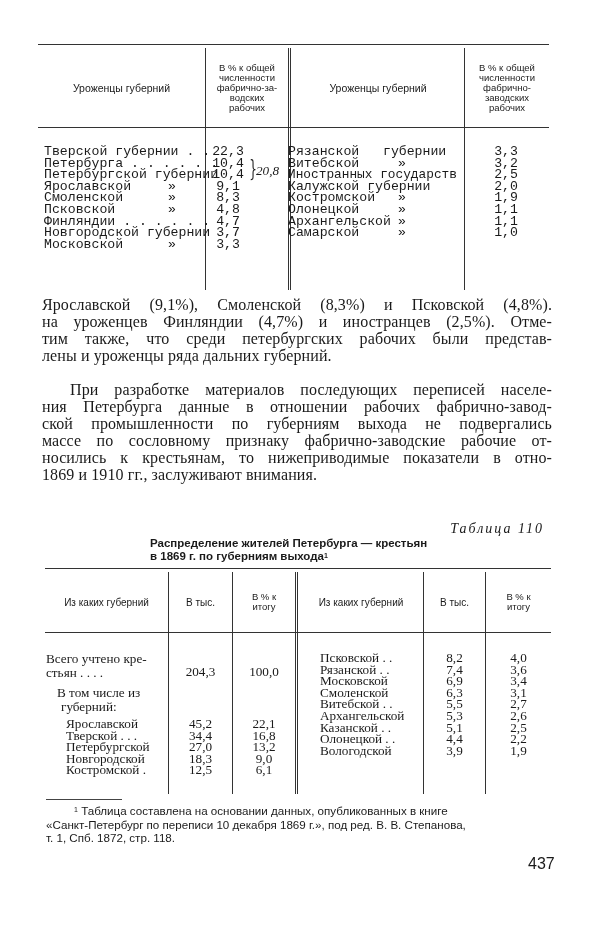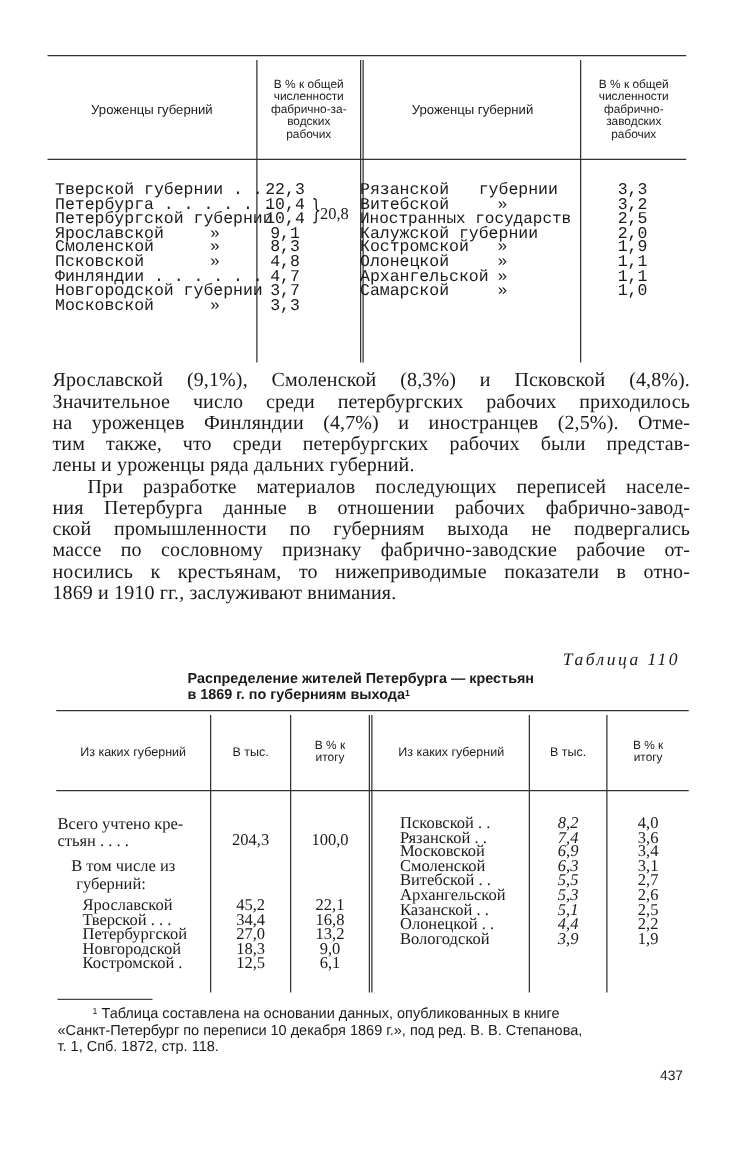--- a/index.html
+++ b/index.html
@@ -33,21 +33,21 @@
   .para .line.last { text-align-last: left; }
 
   .tabnum { position: absolute; right: 56px; top: 521px; font-family: "Liberation Serif", serif; font-style: italic; font-size: 14px; letter-spacing: 2px; }
   .tabtitle { position: absolute; left: 150px; width: 320px; top: 537px; text-align: left; font-family: "Liberation Sans", sans-serif; font-weight: bold; font-size: 11.5px; line-height: 13px; }
 
   .t2col { position: absolute; font-family: "Liberation Serif", serif; font-size: 13.2px; line-height: 11.6px; }
   .t2col .row { height: 11.6px; white-space: nowrap; }
 
   .footnote { position: absolute; left: 46px; width: 500px; top: 804px; font-family: "Liberation Sans", sans-serif; font-size: 11.6px; line-height: 13.5px; }
   .footnote .line { display: block; white-space: nowrap; }
-  .pageno { position: absolute; left: 528px; top: 855px; font-family: "Liberation Sans", sans-serif; font-size: 11px; }
+  .pageno { position: absolute; left: 528px; top: 855px; font-family: "Liberation Sans", sans-serif; font-size: 16px; }
   sup { font-size: 7px; vertical-align: top; position: relative; top: -1px; }
 </style>
 </head>
 <body>
 
 <div>
   <div class="hrule" style="left:38px; top:44px; width:511px;"></div>
   <div class="hrule" style="left:38px; top:127px; width:511px;"></div>
 
   <div class="vrule" style="left:205px; top:48px; height:242px;"></div>
@@ -92,21 +92,21 @@
     <div class="row">10,4</div>
     <div class="row">10,4</div>
     <div class="row">9,1</div>
     <div class="row">8,3</div>
     <div class="row">4,8</div>
     <div class="row">4,7</div>
     <div class="row">3,7</div>
     <div class="row">3,3</div>
   </div>
   <div class="abs" style="left:246px; top:158px; font-family:'DejaVu Serif', serif; font-size:22px; line-height:22px; transform:scaleX(0.55);">}</div>
-  <div class="abs" style="left:256px; top:163px; font-family:'Liberation Serif', serif; font-size:13.2px;">20,8</div>
+  <div class="abs" style="left:256px; top:163px; font-family:'Liberation Serif', serif; font-size:13.2px;font-style:italic;">20,8</div>
 
   <div class="t1col" style="left:288px; top:146px; width:165px;">
     <div class="row"><span style="white-space:pre;">Рязанской   губернии</span></div>
     <div class="row"><span>Витебской</span><span class="ditto" style="left:110px;">»</span></div>
     <div class="row"><span style="font-size:12.8px;">Иностранных государств</span></div>
     <div class="row"><span>Калужской губернии</span></div>
     <div class="row"><span>Костромской</span><span class="ditto" style="left:110px;">»</span></div>
     <div class="row"><span>Олонецкой</span><span class="ditto" style="left:110px;">»</span></div>
     <div class="row"><span>Архангельской</span><span class="ditto" style="left:110px;">»</span></div>
     <div class="row"><span>Самарской</span><span class="ditto" style="left:110px;">»</span></div>
@@ -119,21 +119,20 @@
     <div class="row">2,0</div>
     <div class="row">1,9</div>
     <div class="row">1,1</div>
     <div class="row">1,1</div>
     <div class="row">1,0</div>
   </div>
 </div>
 
 <div class="para" style="top:296px;">
   <span class="line">Ярославской (9,1%), Смоленской (8,3%) и Псковской (4,8%).</span>
-  <span class="line">Значительное число среди петербургских рабочих приходилось</span>
   <span class="line">на уроженцев Финляндии (4,7%) и иностранцев (2,5%). Отме-</span>
   <span class="line">тим также, что среди петербургских рабочих были представ-</span>
   <span class="line last">лены и уроженцы ряда дальних губерний.</span>
 </div>
 
 <div class="para" style="top:381px;">
   <span class="line" style="margin-left:28px;">При разработке материалов последующих переписей населе-</span>
   <span class="line">ния Петербурга данные в отношении рабочих фабрично-завод-</span>
   <span class="line">ской промышленности по губерниям выхода не подвергались</span>
   <span class="line">массе по сословному признаку фабрично-заводские рабочие от-</span>
@@ -216,21 +215,21 @@
     <div class="row">Псковской . .</div>
     <div class="row">Рязанской . .</div>
     <div class="row">Московской</div>
     <div class="row">Смоленской</div>
     <div class="row">Витебской . .</div>
     <div class="row">Архангельской</div>
     <div class="row">Казанской . .</div>
     <div class="row">Олонецкой . .</div>
     <div class="row">Вологодской</div>
   </div>
-  <div class="t2col num" style="left:424px; top:652px; width:61px;font-style:italic;">
+  <div class="t2col num" style="left:424px; top:652px; width:61px;">
     <div class="row">8,2</div>
     <div class="row">7,4</div>
     <div class="row">6,9</div>
     <div class="row">6,3</div>
     <div class="row">5,5</div>
     <div class="row">5,3</div>
     <div class="row">5,1</div>
     <div class="row">4,4</div>
     <div class="row">3,9</div>
   </div>

